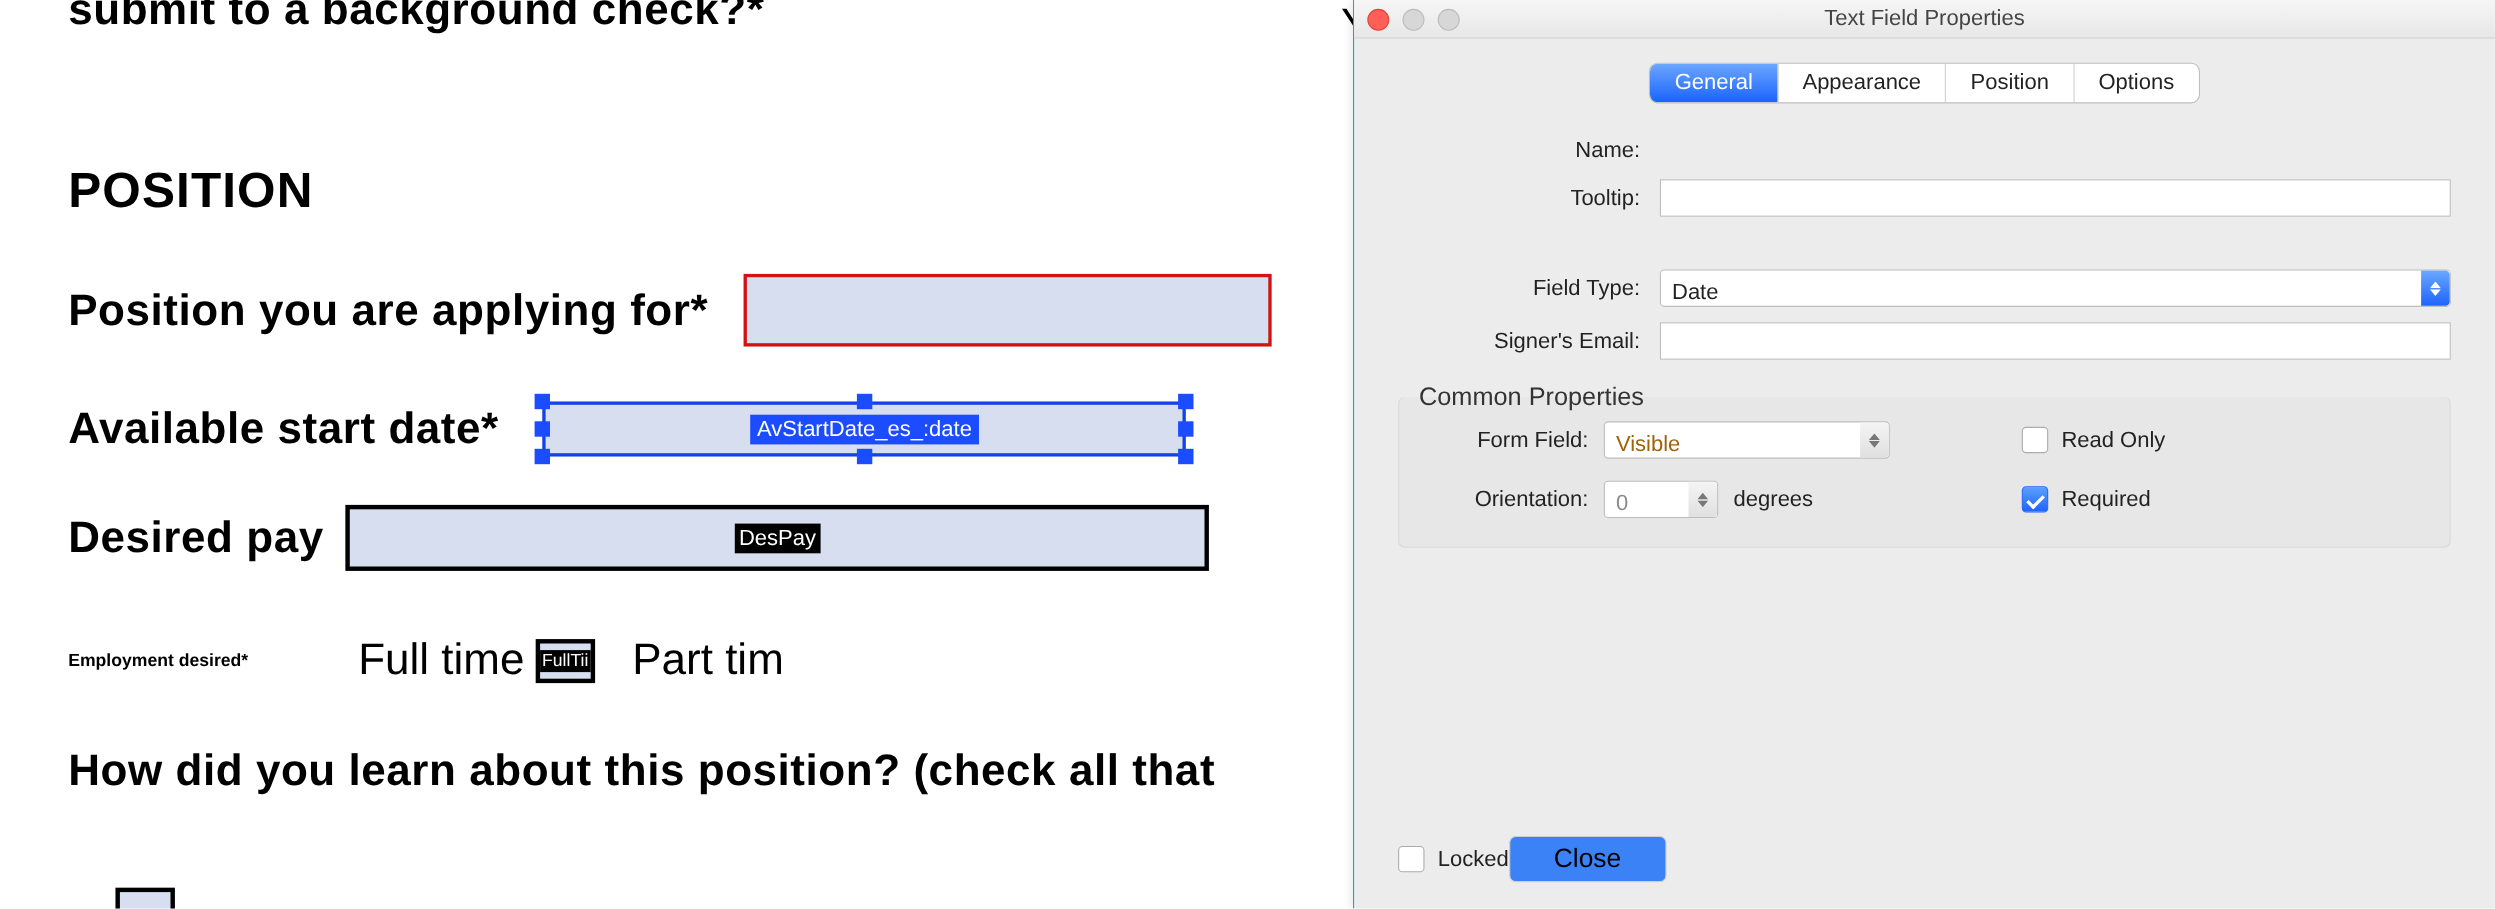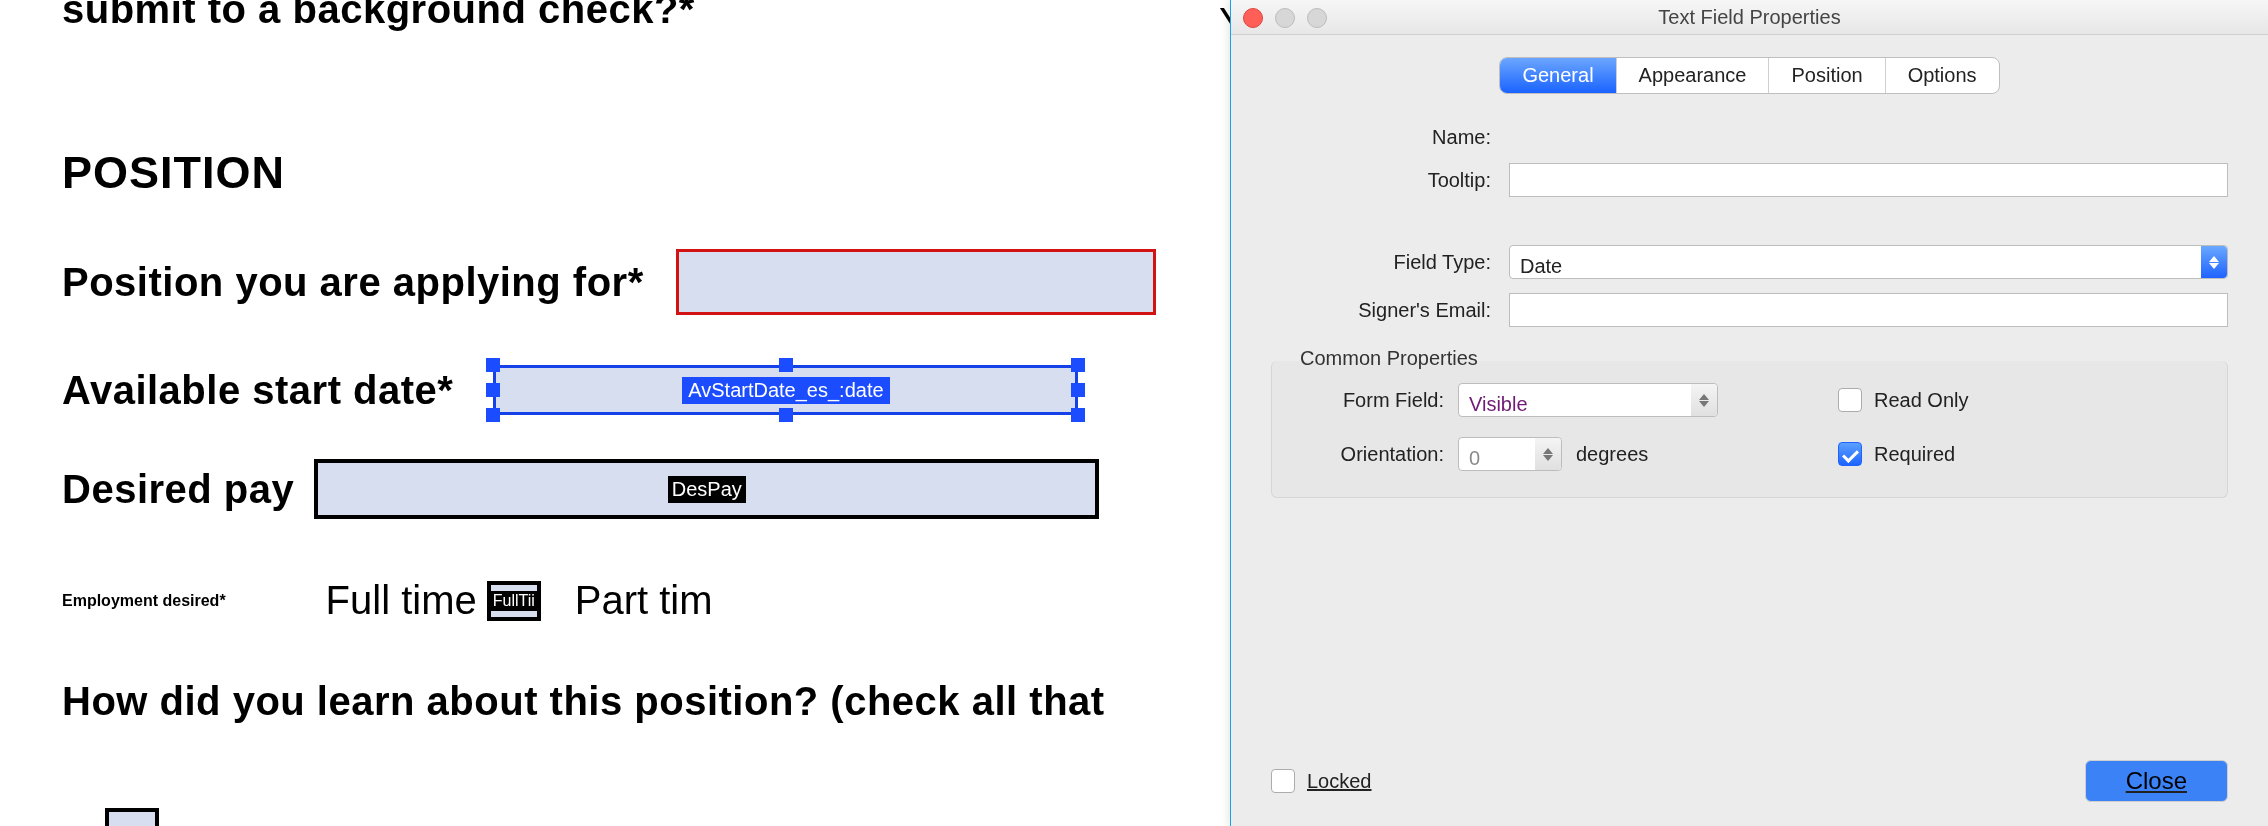--- a/index.html
+++ b/index.html
@@ -124,39 +124,38 @@
   .mac-select.grey .stepper{background:linear-gradient(#f4f4f4,#e0e0e0);}
   .stepper svg{width:10px;height:6px;}
   .stepper .up{transform:rotate(180deg);}
   .mac-select.small{flex:0 0 104px;width:104px;}
 
   .section{
     margin-top:34px;border:1px solid #d6d6d6;border-top:none;border-radius:6px;
     padding:22px 26px 26px;background:#e7e7e7;position:relative;
   }
   .section .stitle{
-    position:absolute;top:-14px;left:28px;color:#333;font-size:20px;
+    position:absolute;top:-14px;left:18px;color:#333;font-size:23px;
   }
   .sgrid{display:grid;grid-template-columns:160px 260px 1fr;align-items:center;row-gap:20px;}
   .sgrid label{text-align:right;margin-right:14px;}
   .degrees{margin-left:14px;}
   .chk-row{display:flex;align-items:center;gap:12px;justify-content:flex-start;}
   .mac-chk{
     width:22px;height:22px;border:1px solid #acacac;border-radius:4px;background:#fff;position:relative;
   }
   .mac-chk.checked{background:linear-gradient(#5aa0ff,#1e63ff);border-color:#1e63ff;}
   .mac-chk.checked::after{
     content:"";position:absolute;left:4px;top:7px;width:12px;height:6px;border:3px solid #fff;border-top:none;border-right:none;transform:rotate(-45deg);
   }
 
   .footer{
-    display:flex;align-items:center;justify-content:space-between;
+    display:flex;align-items:center;
     padding:0 40px 24px 40px;
     margin-top:auto;
-    text-decoration:underline;
   }
   .footer .left{display:flex;align-items:center;gap:12px;}
   .btn{
     background:#3b82f6;border:1px solid #cfcfcf;border-radius:6px;padding:6px 40px;font-size:24px;
   }
 </style>
 </head>
 <body>
 
 <div class="doc">
@@ -257,21 +256,21 @@
 
     <div class="frow">
       <label>Signer's Email:</label>
       <input class="tinput" value="" style="">
     </div>
 
     <div class="section">
       <div class="stitle">Common Properties</div>
       <div class="sgrid">
         <label>Form Field:</label>
-        <div class="mac-select grey" style="color:#701a75">
+        <div class="mac-select grey" style="color:#a16207">
           <span>Visible</span>
           <span class="stepper">
             <svg class="up" viewBox="0 0 10 6">
                 <path d="M0 0 L5 6 L10 0 Z" fill="#777"></path>
               </svg>
             <svg viewBox="0 0 10 6">
                 <path d="M0 0 L5 6 L10 0 Z" fill="#777"></path>
               </svg>
           </span>
         </div>

